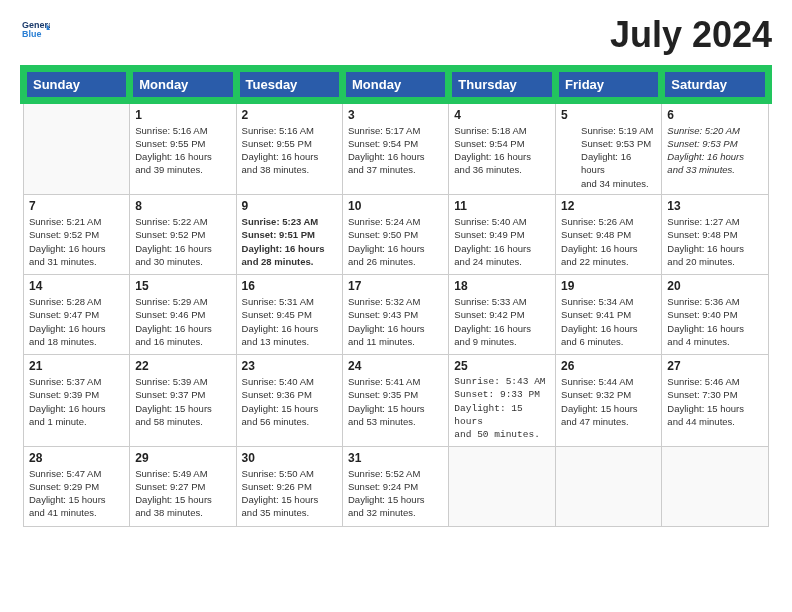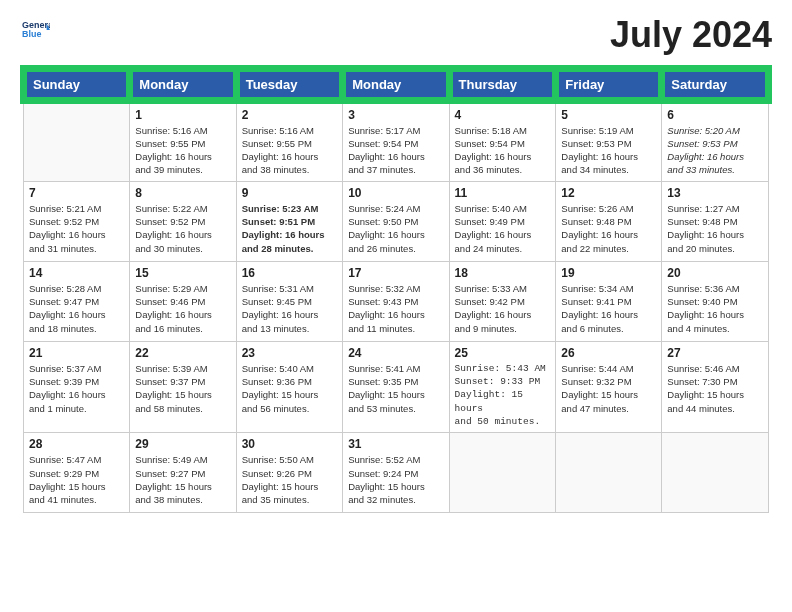--- a/index.html
+++ b/index.html
@@ -135,21 +135,21 @@
           </td>
           <td>
             <span class="day-num">4</span>
             <div class="day-info" style="white-space: pre-line;">Sunrise: 5:18 AM
 Sunset: 9:54 PM
 Daylight: 16 hours
 and 36 minutes.</div>
           </td>
           <td>
             <span class="day-num">5</span>
-            <div class="day-info" style="white-space: pre-line;">Sunrise: 5:19 AM
+            <div class="day-info" style="white-space: pre-line; margin-left: 20px;">Sunrise: 5:19 AM
 Sunset: 9:53 PM
 Daylight: 16 hours
 and 34 minutes.</div>
           </td>
           <td>
             <span class="day-num">6</span>
             <div class="day-info" style="white-space: pre-line; font-style: italic;">Sunrise: 5:20 AM
 Sunset: 9:53 PM
 Daylight: 16 hours
 and 33 minutes.</div>

